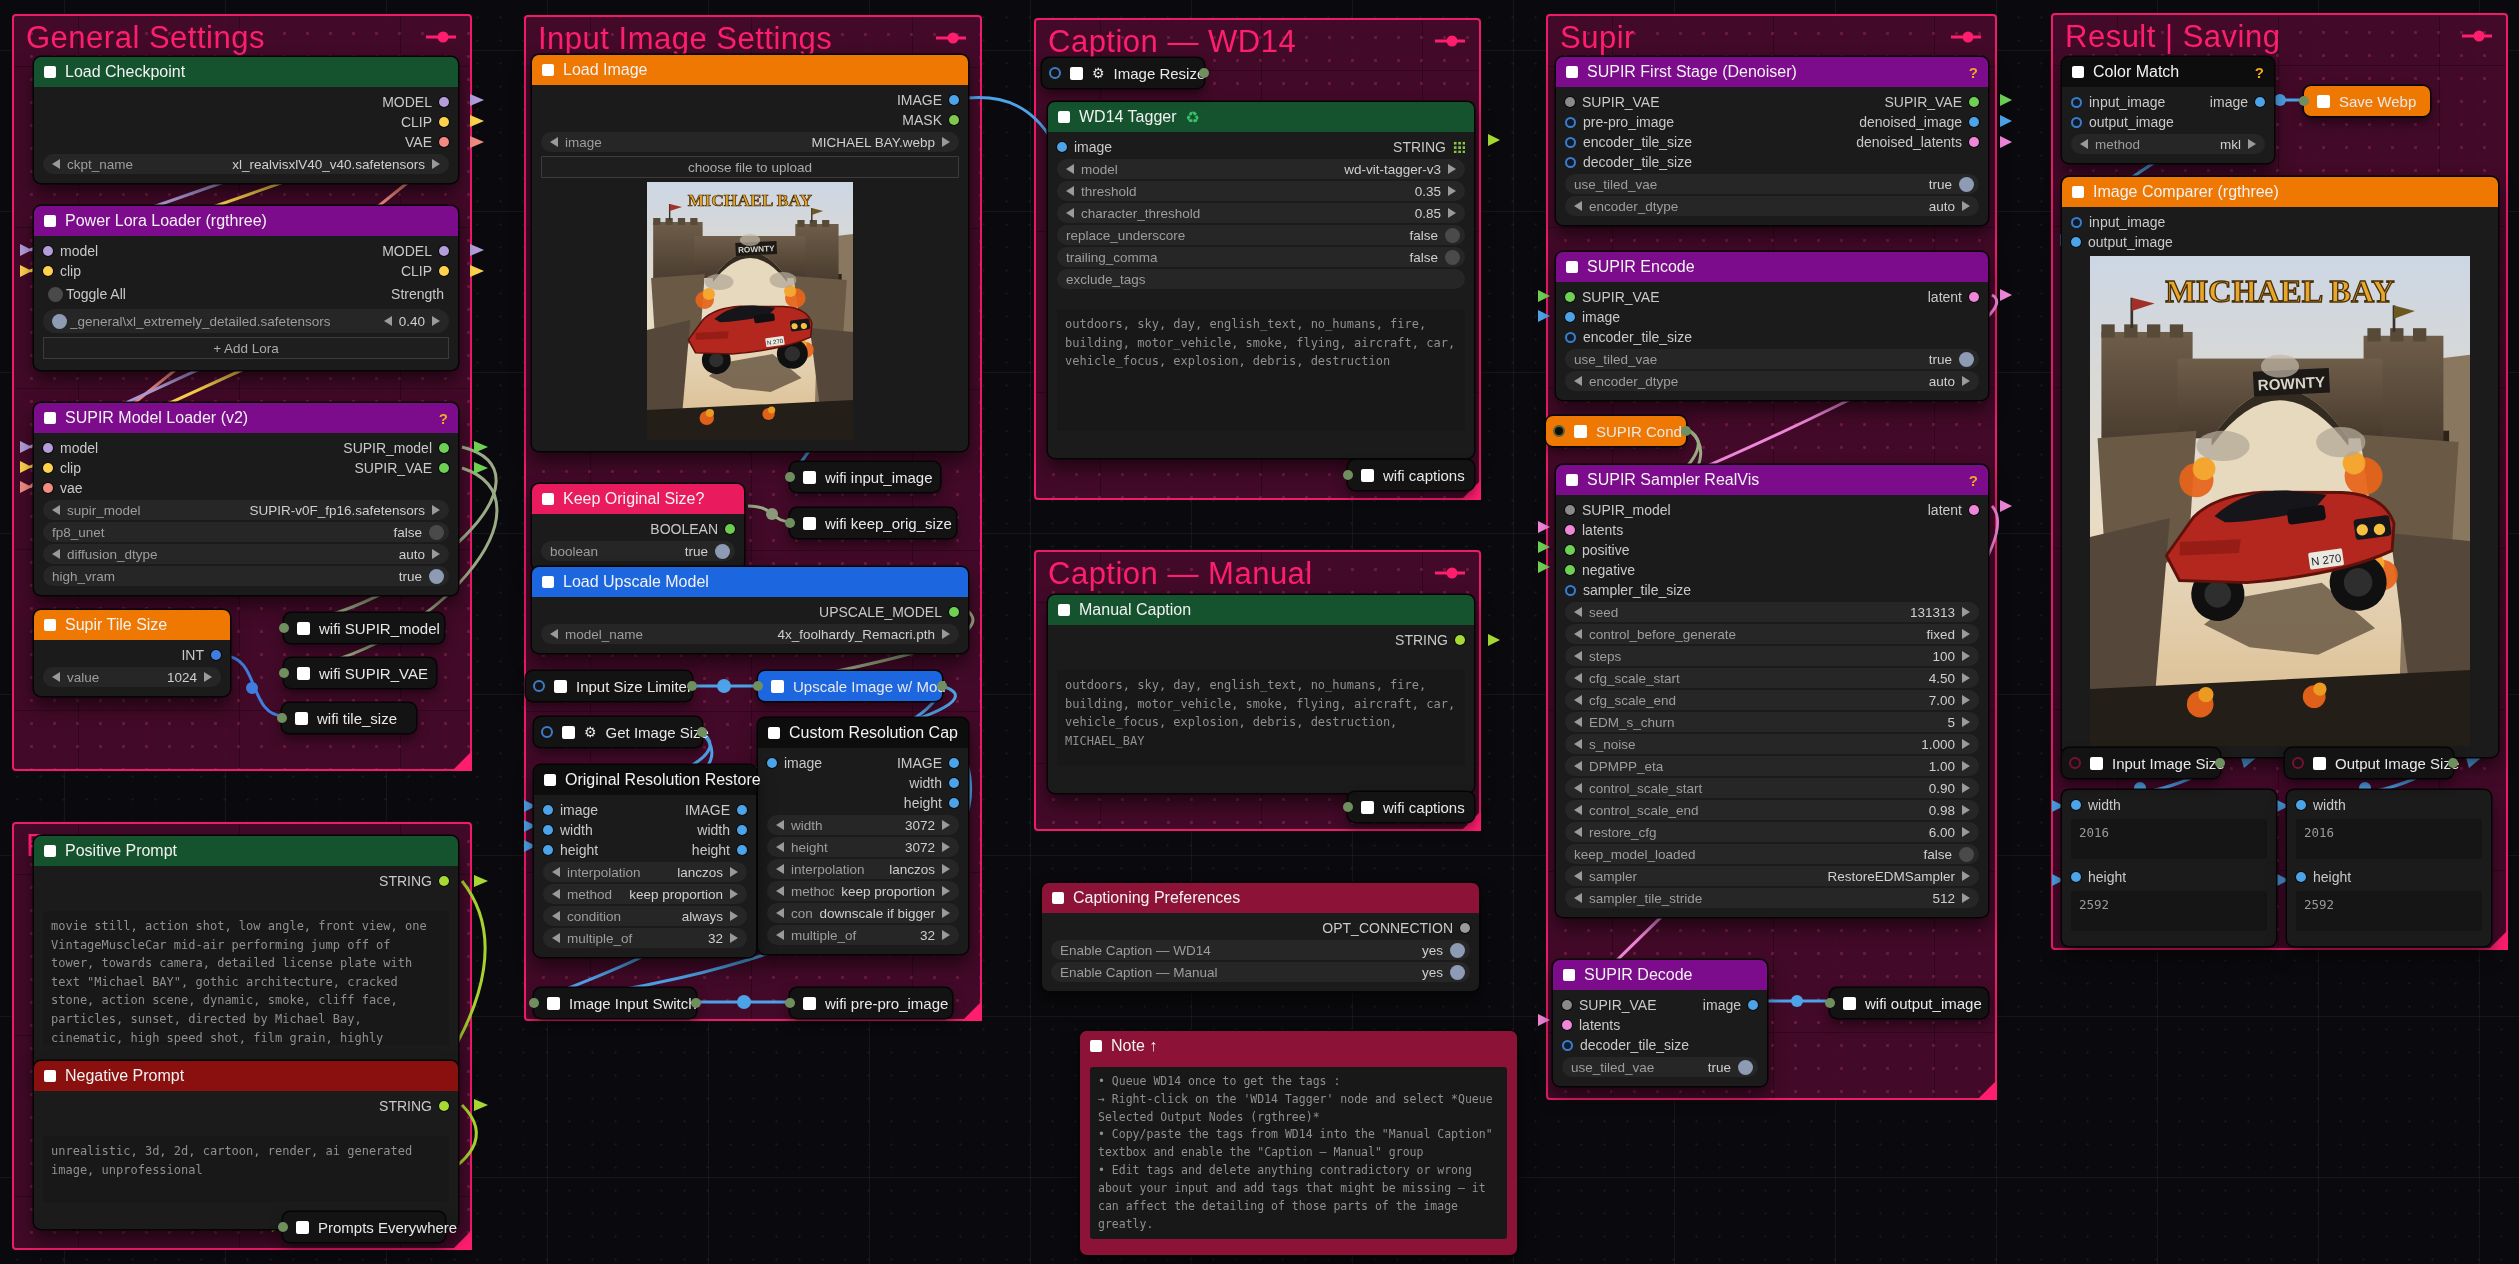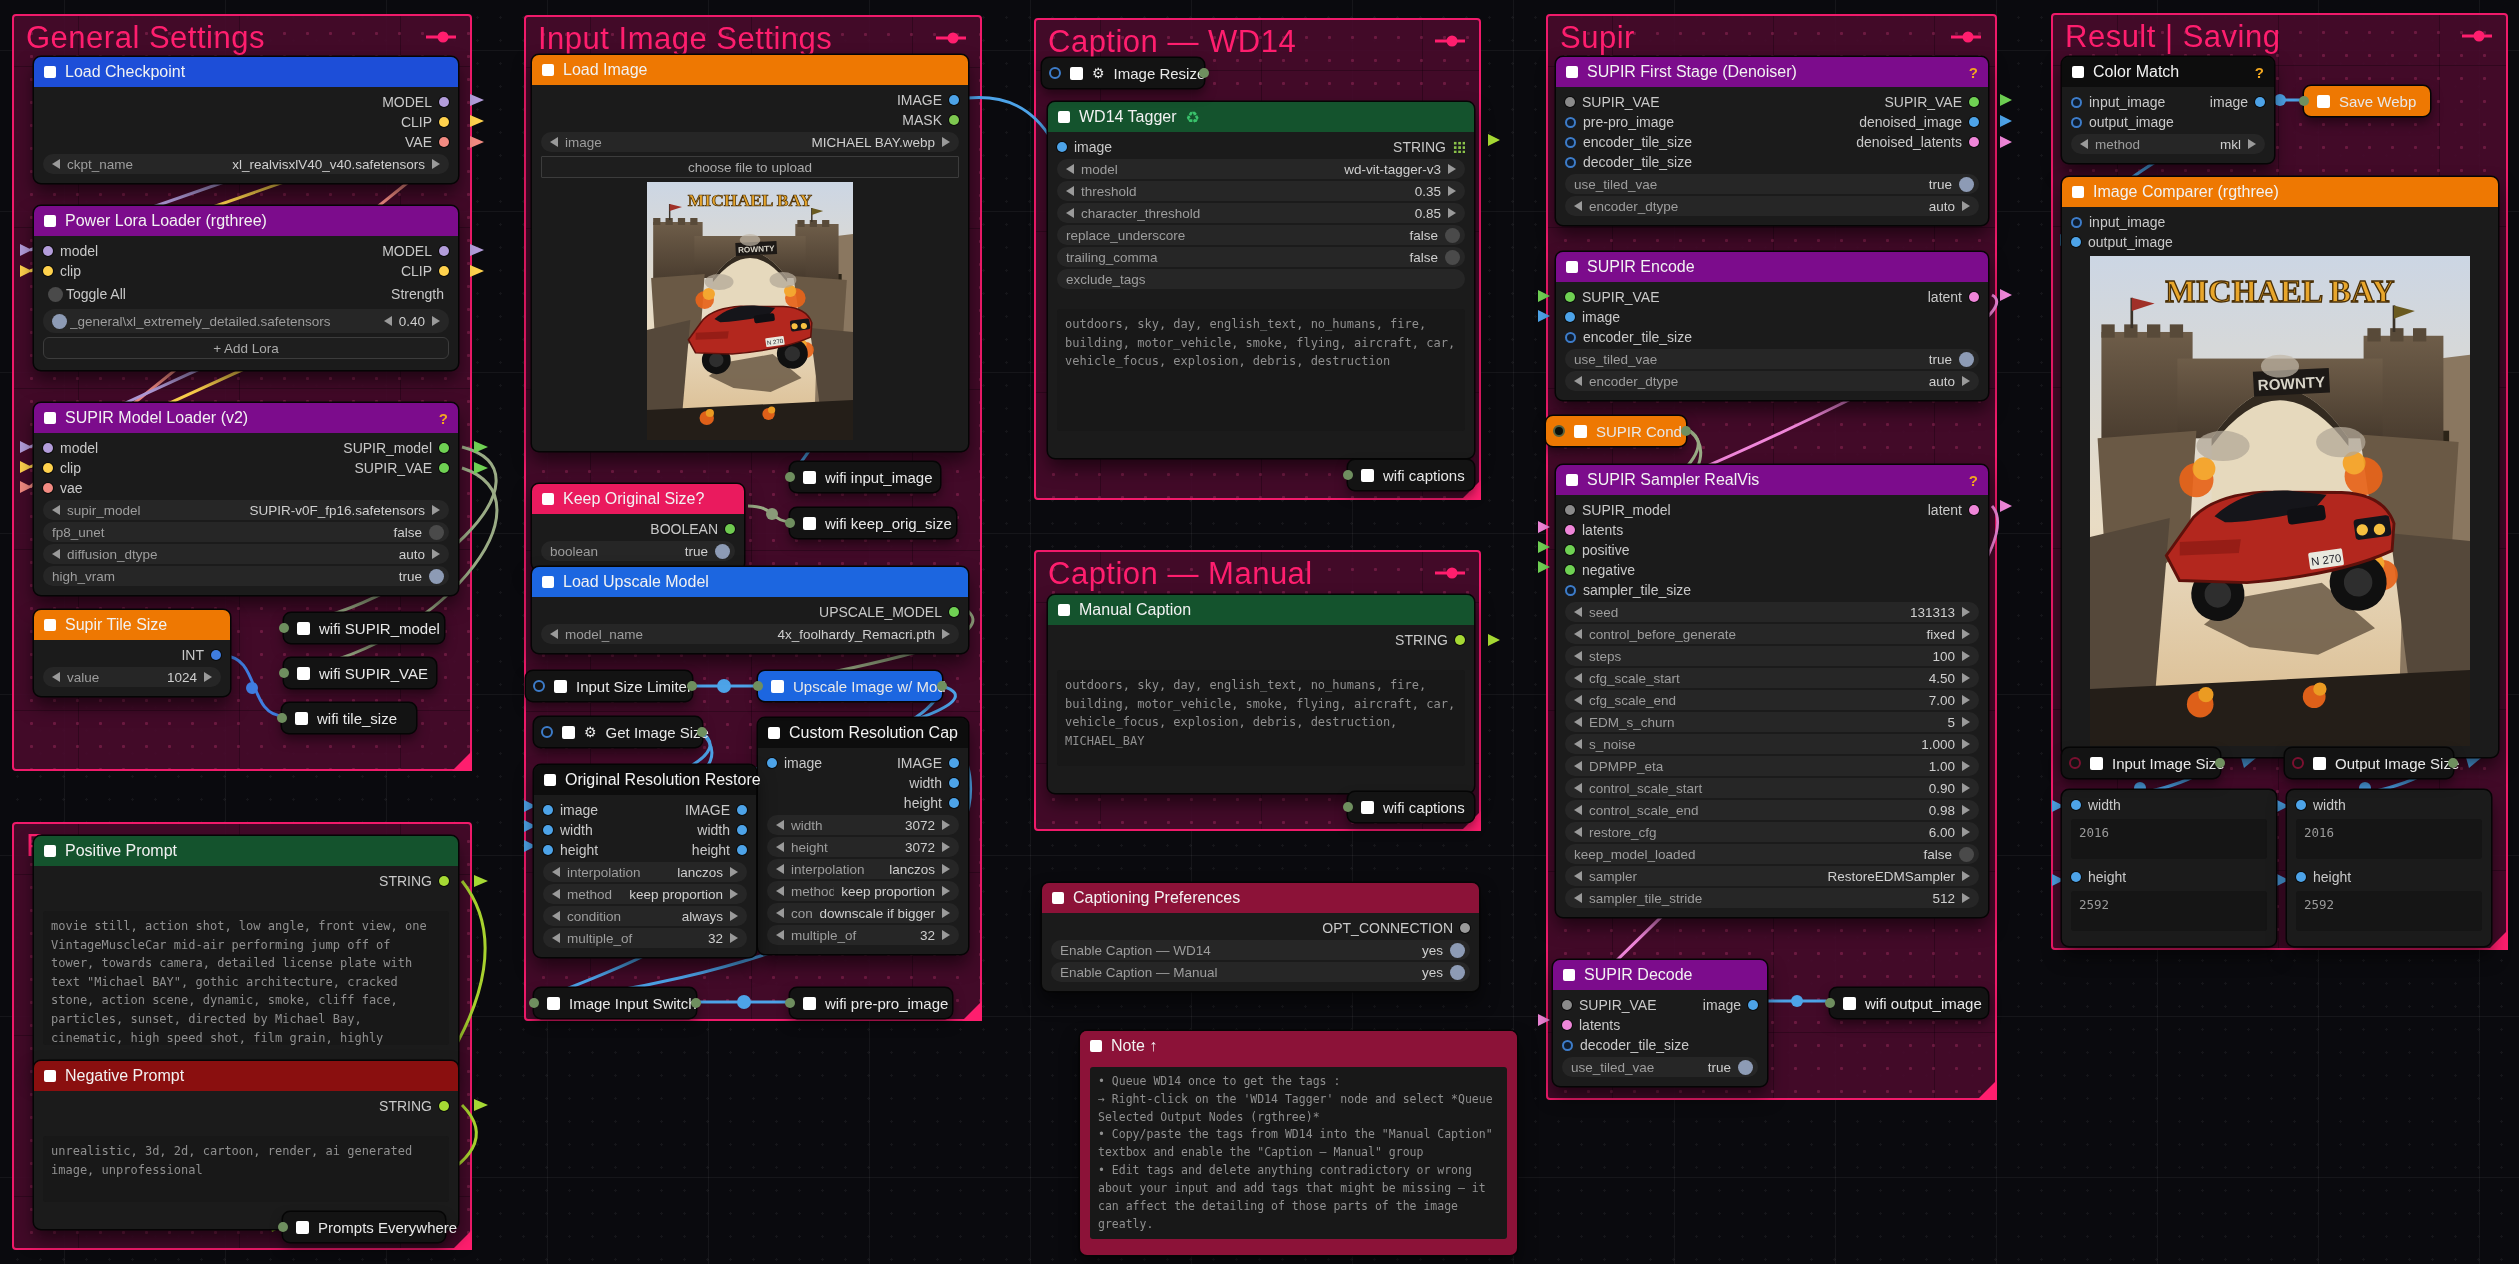--- a/index.html
+++ b/index.html
@@ -14,41 +14,41 @@
   background-image:radial-gradient(rgba(255,80,150,.22) 1.3px,transparent 1.8px),
   linear-gradient(rgba(0,0,0,.25) 1px,transparent 1px),linear-gradient(90deg,rgba(0,0,0,.25) 1px,transparent 1px);
   background-size:23px 23px,161px 161px,161px 161px;background-position:6px 6px,64px 50px,64px 50px}
 .group::after{content:"";position:absolute;right:-2px;bottom:-2px;width:0;height:0;border-style:solid;border-width:0 0 20px 20px;border-color:transparent transparent #ff1e6e transparent}
 .gtitle{position:absolute;top:4px;left:12px;font-size:31px;color:#ff1e6e;letter-spacing:.5px}
 .gpin{position:absolute;top:14px;right:14px}
 .node{position:absolute;background:#1b1b1b;border-radius:7px;box-shadow:0 0 0 1.5px #050505,0 10px 18px rgba(0,0,0,.55);padding-bottom:7px;color:#c4c4c4;z-index:3}
 .nh{display:flex;align-items:center;gap:9px;height:30px;padding:0 10px;border-radius:7px 7px 0 0;color:#f2f2f2;font-size:16px;white-space:nowrap}
 .sq{width:12px;height:12px;background:#fff;border-radius:2px;flex:none}
 .qm{margin-left:auto;color:#f2a71f;font-weight:bold;font-size:15px}
-.h-red{background:#1d4ed8}.h-purple{background:#7c0c8c}.h-orange{background:#ee7802}
+.h-red{background:#14532d}.h-purple{background:#7c0c8c}.h-orange{background:#ee7802}
 .h-green{background:#14532d}.h-blue{background:#1c66e0}.h-pink{background:#ea1a5e}
 .h-darkred{background:#8a0f0f}.h-black{background:#0d0d0d}.h-maroon{background:#8c1238}
 .nbody{padding-top:5px}
 .prow{display:flex;justify-content:space-between;align-items:center;height:20px;padding:0 9px;font-size:14px}
 .pl,.pr{display:flex;align-items:center;gap:7px}
 .pl b,.pr b{font-weight:400;color:#c9c9c9}
 .dot{width:10px;height:10px;border-radius:50%;flex:none;box-shadow:0 0 0 1px rgba(0,0,0,.6)}
 .ring{width:11px;height:11px;border-radius:50%;border:2.5px solid #3d7cc9;background:#0e1b2c;flex:none}
 .c-model{background:#b39ddb}.c-clip{background:#ffd24d}.c-vae{background:#f28b82}
 .c-img{background:#4da3e8}.c-mask{background:#7ec850}.c-str{background:#a6d934}
 .c-bool{background:#6fca50}.c-int{background:#3f7de0}.c-lat{background:#ef86d9}
 .c-sup{background:#6fd153}.c-opt{background:#9a9a9a}.c-gray{background:#8a8a8a}.c-olv{background:#6f8f5f}
 .w{height:20px;margin:2px 9px;background:#262626;border-radius:10px;display:flex;align-items:center;gap:7px;padding:0 9px;font-size:13.5px;color:#9d9d9d}
 .w .wl{flex:1;text-align:left;overflow:hidden;white-space:nowrap}
 .w .wv{color:#cfcfcf;white-space:nowrap}
 .la,.ra{width:0;height:0;border-top:5px solid transparent;border-bottom:5px solid transparent;flex:none}
 .la{border-right:8px solid #9a9a9a}.ra{border-left:8px solid #9a9a9a}
 .knob{width:15px;height:15px;border-radius:50%;background:#8d9bb5;flex:none;margin-right:-4px}
 .knob.off{background:#4a4a4a}
-.btn{height:22px;margin:4px 9px;border:1px solid #3c3c3c;border-radius:6px;background:#1e1e1e;display:flex;align-items:center;justify-content:center;color:#ababab;font-size:13.5px}
+.btn{height:22px;margin:4px 9px;border:1px solid #3c3c3c;border-radius:0;background:#1e1e1e;display:flex;align-items:center;justify-content:center;color:#ababab;font-size:13.5px}
 .tx{margin:20px 9px;background:#181818;border-radius:3px;color:#8f8f8f;font-family:"DejaVu Sans Mono",monospace;font-size:12px;line-height:1.55;padding:6px 8px;white-space:pre-wrap;overflow:hidden}
 .cnode{position:absolute;height:30px;background:#131313;border-radius:7px;box-shadow:0 0 0 1.5px #050505,0 6px 12px rgba(0,0,0,.5);display:flex;align-items:center;gap:9px;padding:0 13px;color:#e8e8e8;font-size:15px;white-space:nowrap;z-index:4}
 .cnode .sq{width:13px;height:13px}
 .cn-orange{background:#ee7802}.cn-blue{background:#1c66e0}
 .cdl{position:absolute;left:-5px;width:10px;height:10px;border-radius:50%}
 .cdr{position:absolute;right:-5px;width:10px;height:10px;border-radius:50%}
 .cring{width:12px;height:12px;border-radius:50%;border:2.5px solid #3d7cc9;background:transparent;flex:none;margin-left:-6px}
 .cring.mar{border-color:#7a1030}.cring.olv{border-color:#55603f;background:#0c0f08}
 .wrench{color:#e8e8e8;font-size:14px}
 .recycle{color:#39c26b;font-size:16px}

